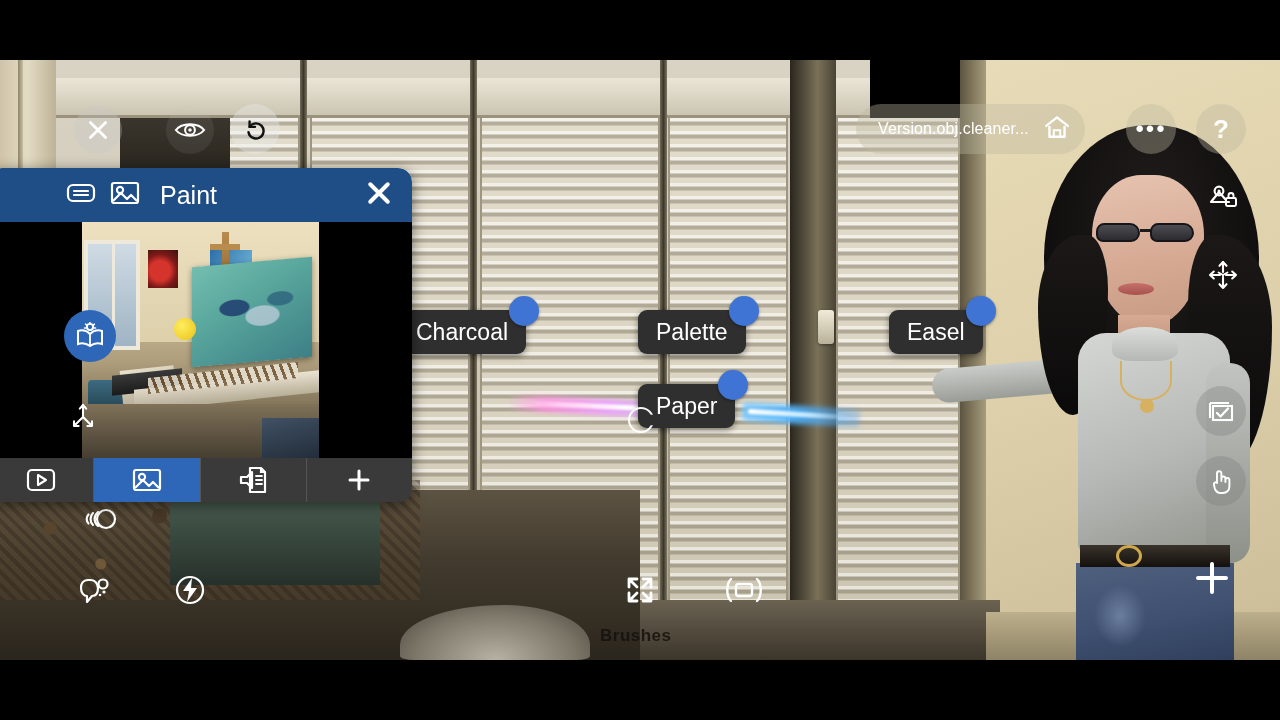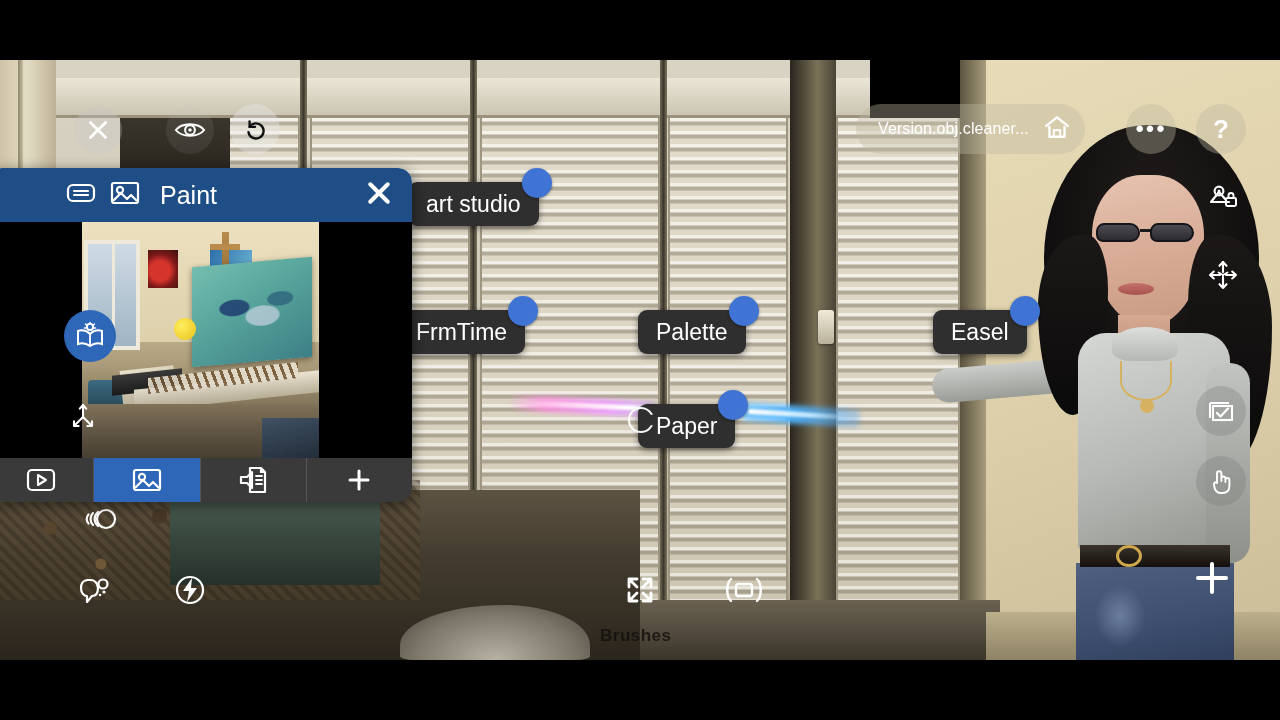--- a/index.html
+++ b/index.html
@@ -532,46 +532,41 @@
       <div class="av-buckle"></div>
     </div>
 
     <div class="beam pink"></div>
     <div class="beam pink-core"></div>
     <div class="beam blue"></div>
     <div class="beam blue-core"></div>
     <div class="cursor-ring"></div>
   </div>
 
-  <div class="node" style="left:408px;top:182px;">
-    <div class="node-pill"><span>art studio</span>
-      <span class="node-dot"></span>
-    </div>
-  </div>
 
   <div class="node" style="left:398px;top:310px;">
-    <div class="node-pill"><span>FrmTime</span>
+    <div class="node-pill"><span>Charcoal</span>
       <span class="node-dot"></span>
     </div>
   </div>
 
 
   <div class="node" style="left:638px;top:310px;">
     <div class="node-pill"><span>Palette</span>
       <span class="node-dot"></span>
     </div>
   </div>
 
-  <div class="node" style="left:638px;top:404px;">
+  <div class="node" style="left:638px;top:384px;">
     <div class="node-pill"><span>Paper</span>
       <span class="node-dot"></span>
     </div>
   </div>
 
-  <div class="node" style="left:889px;top:310px;margin-left:44px;">
+  <div class="node" style="left:889px;top:310px;">
     <div class="node-pill"><span>Easel</span>
       <span class="node-dot"></span>
     </div>
   </div>
 
 
   <div class="hud-btn" style="left:74px;top:106px;width:48px;height:48px;">
     <svg width="26" height="26" viewBox="0 0 24 24">
       <path d="M5 5 L19 19 M19 5 L5 19" stroke="#fff" stroke-width="2.6" stroke-linecap="round" fill="none"></path>
     </svg>

